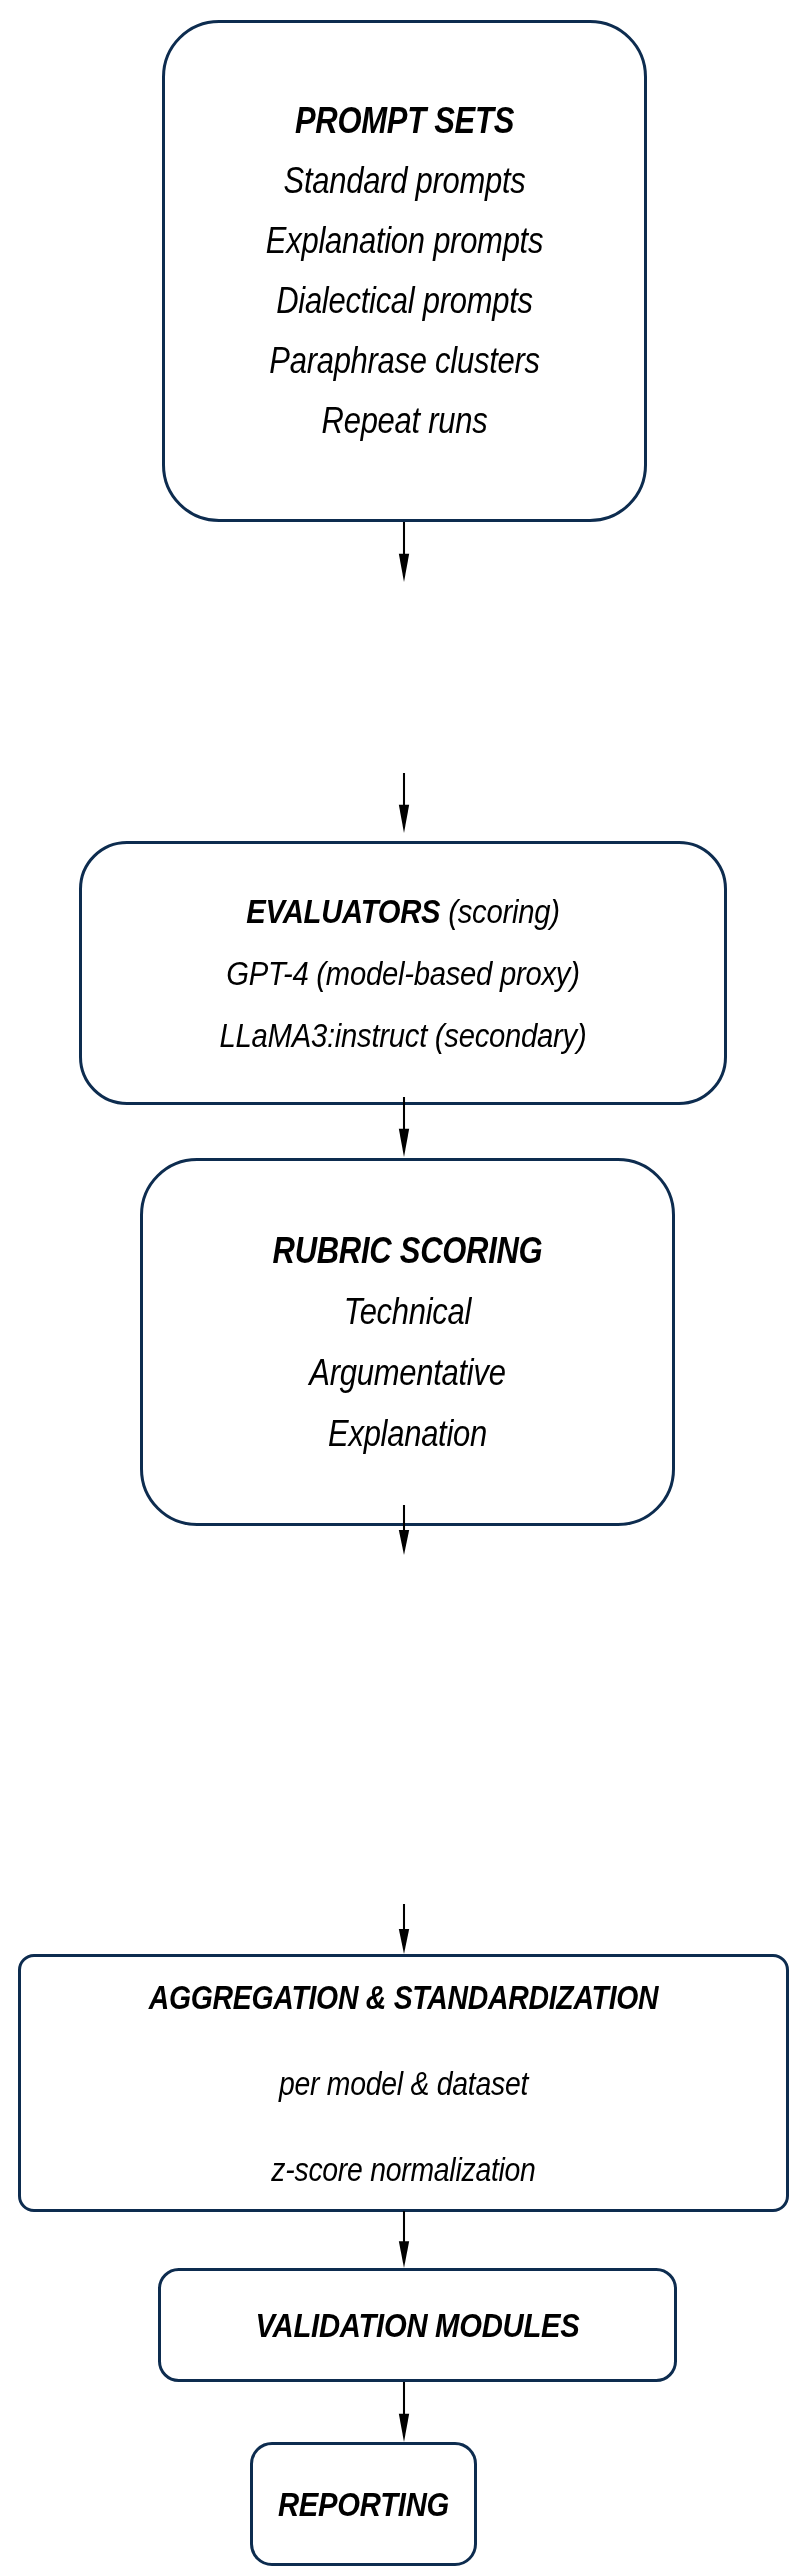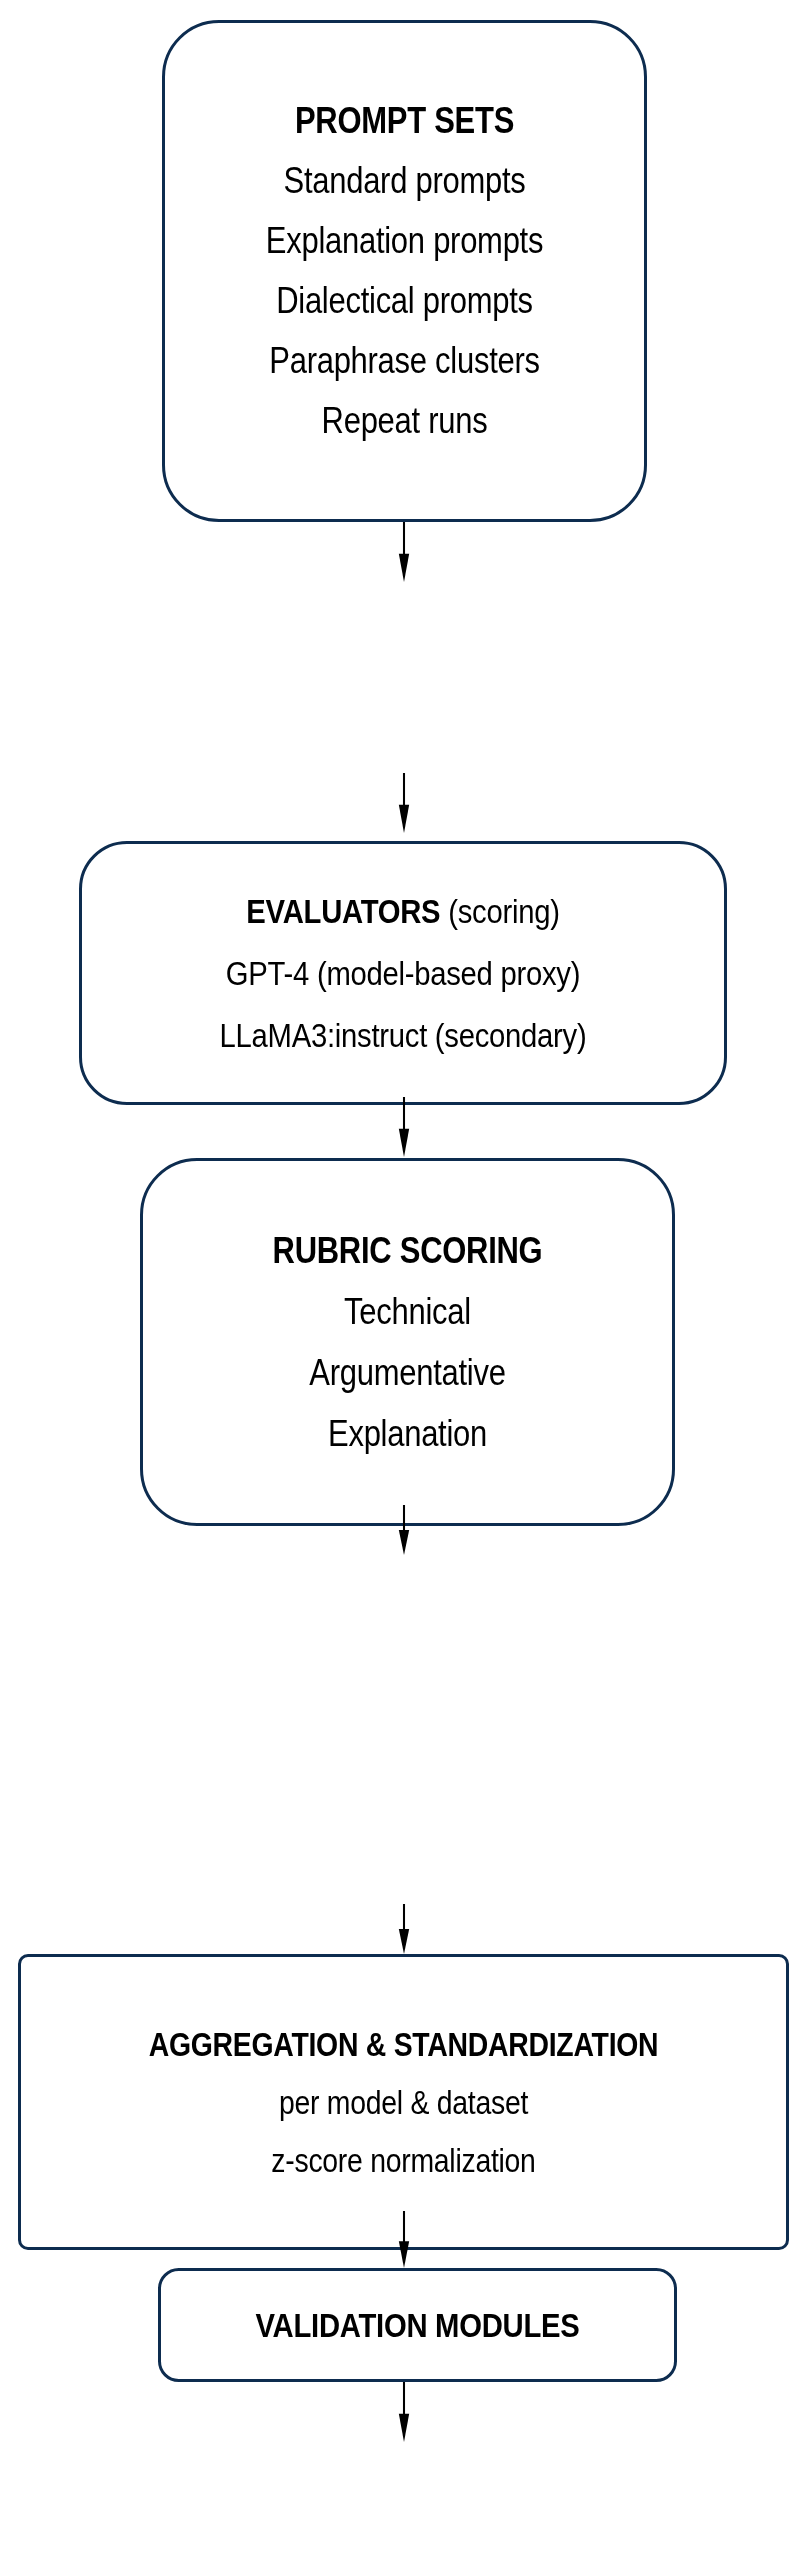--- a/index.html
+++ b/index.html
@@ -13,20 +13,21 @@
     height: 2576px;
     font-family: "Liberation Sans", "DejaVu Sans", sans-serif;
     -webkit-font-smoothing: antialiased;
   }
 
   #flow {
     position: relative;
     width: 807px;
     height: 2576px;
     overflow: hidden;
+    font-style: italic;
   }
 
   
   .node {
     position: absolute;
     box-sizing: border-box;
     background: #ffffff;
     border: 3.6px solid #0D2C4F;
     border-radius: 30px;
     display: flex;
@@ -145,21 +146,21 @@
   </div>
 
 
   <div class="arrow" style="top: 1904px; height: 50px;">
     <svg width="20.7" height="100%" viewBox="0 0 40 30" aria-hidden="true" preserveAspectRatio="none" style="height: 100%; width: 20.7px;">
       <line x1="20" y1="0" x2="20" y2="19" stroke="#000" stroke-width="4"></line>
       <polygon points="20,30 10,15 30,15" fill="#000"></polygon>
     </svg>
   </div>
 
-  <div class="node gap-4" id="node-aggregation" style="top: 1954px; height: 296px; border-radius: 10px;">
+  <div class="node gap-4" id="node-aggregation" style="top: 1954px; height: 258px; border-radius: 16px; gap: 28px;">
     <span class="line title fs-64">AGGREGATION &amp; STANDARDIZATION</span>
     <span class="line fs-64">per model &amp; dataset</span>
     <span class="line fs-64">z-score normalization</span>
   </div>
 
   <div class="arrow" style="top: 2211px; height: 57px;">
     <svg width="20.7" height="100%" viewBox="0 0 40 34" aria-hidden="true" preserveAspectRatio="none" style="height: 100%; width: 20.7px;">
       <line x1="20" y1="0" x2="20" y2="22" stroke="#000" stroke-width="4"></line>
       <polygon points="20,34 10,18 30,18" fill="#000"></polygon>
     </svg>
@@ -169,15 +170,18 @@
     <span class="line title fs-66">VALIDATION MODULES</span>
   </div>
 
   <div class="arrow" style="top: 2382px; height: 60px;">
     <svg width="20.7" height="100%" viewBox="0 0 40 36" aria-hidden="true" preserveAspectRatio="none" style="height: 100%; width: 20.7px;">
       <line x1="20" y1="0" x2="20" y2="24" stroke="#000" stroke-width="4"></line>
       <polygon points="20,36 10,19 30,19" fill="#000"></polygon>
     </svg>
   </div>
 
+  <div class="node" id="node-reporting" style="top: 2442px; height: 124px; border-radius: 22px;">
+    <span class="line title fs-66">REPORTING</span>
+  </div>
 
 </div>
 
 
 </body></html>

